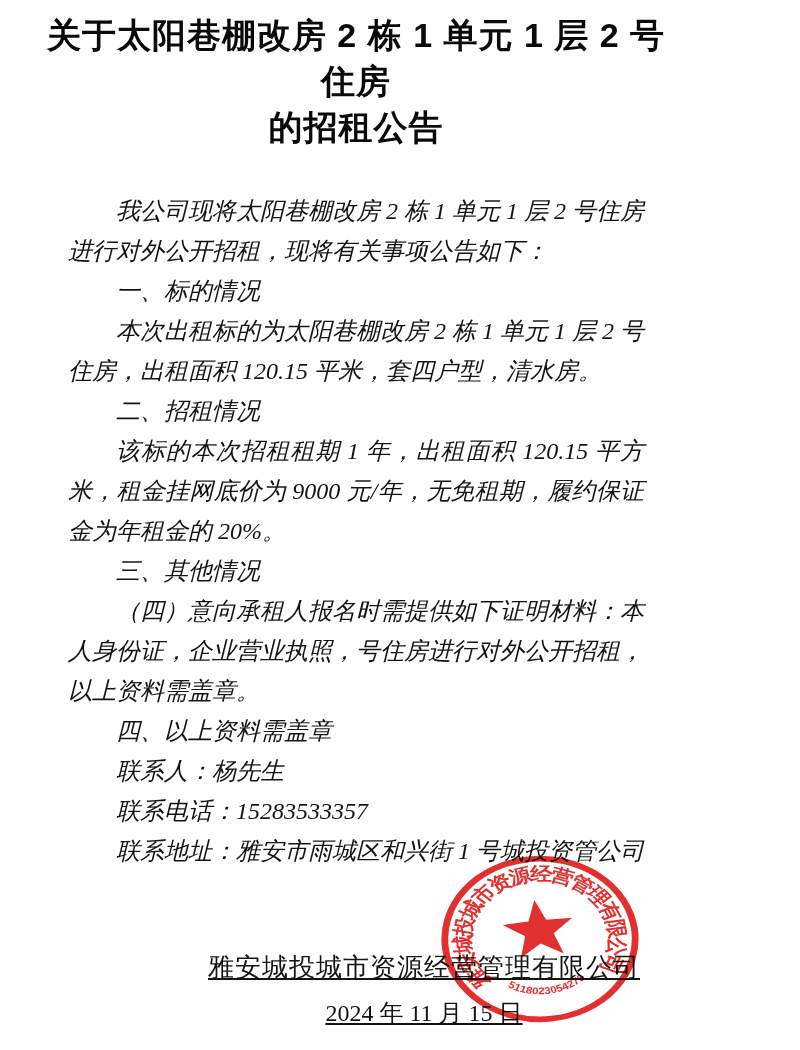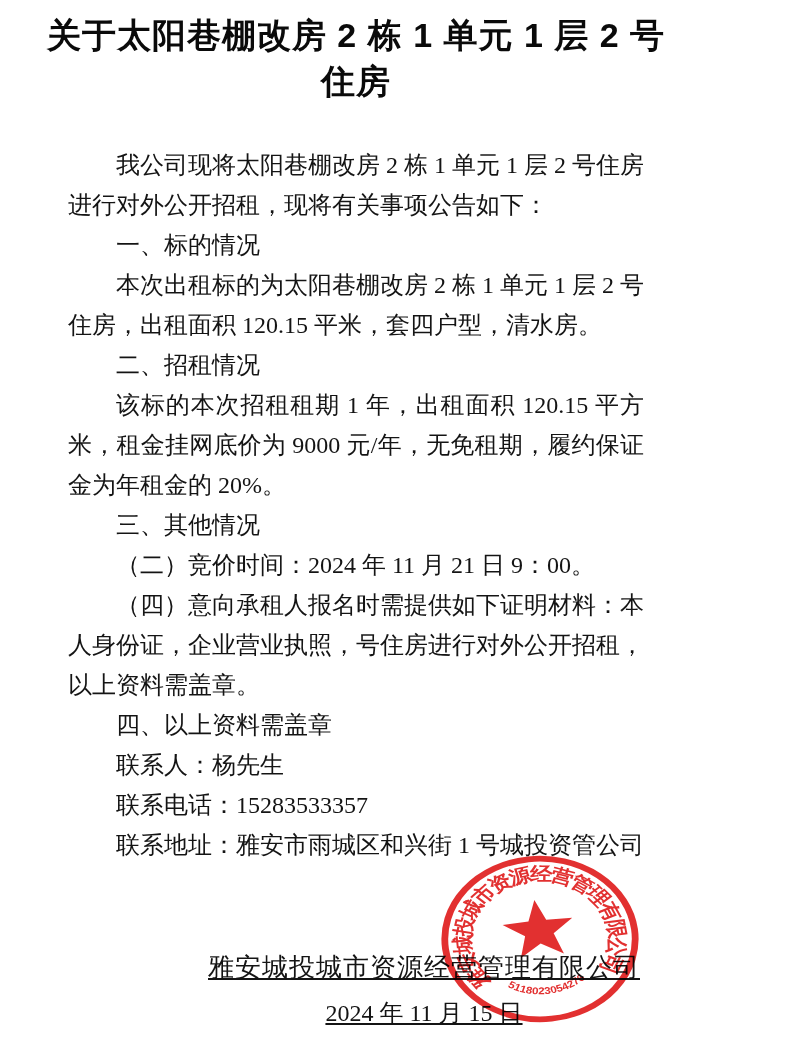--- a/index.html
+++ b/index.html
@@ -25,20 +25,21 @@
     line-height: 46px;
     letter-spacing: 1px;
     color: #0a0a0a;
   }
   .doc-body {
     margin: 41px 68px 0 68px;
     font-size: 24px;
     line-height: 40px;
     text-align: justify;
     color: #141414;
+    font-style: italic;
   }
   .doc-body p {
     margin: 0;
     text-indent: 2em;
   }
   .signature {
     position: absolute;
     top: 952px;
     right: 72px;
     text-align: center;
@@ -75,30 +76,30 @@
     font-weight: bold;
   }
 </style>
 </head>
 <body>
 
 <div class="page">
 
   <h1 class="doc-title">
     <span>关于太阳巷棚改房 2 栋 1 单元 1 层 2 号住房</span><br>
+    <span>的招租公告</span>
   </h1>
 
   <div class="doc-body">
     <p>我公司现将太阳巷棚改房 2 栋 1 单元 1 层 2 号住房进行对外公开招租，现将有关事项公告如下：</p>
     <p>一、标的情况</p>
     <p>本次出租标的为太阳巷棚改房 2 栋 1 单元 1 层 2 号住房，出租面积 120.15 平米，套四户型，清水房。</p>
     <p>二、招租情况</p>
     <p>该标的本次招租租期 1 年，出租面积 120.15 平方米，租金挂网底价为 9000 元/年，无免租期，履约保证金为年租金的 20%。</p>
     <p>三、其他情况</p>
-    <p>（二）竞价时间：2024 年 11 月 21 日 9：00。</p>
     <p>（四）意向承租人报名时需提供如下证明材料：本人身份证，企业营业执照，号住房进行对外公开招租，以上资料需盖章。</p>
     <p>四、以上资料需盖章</p>
     <p>联系人：杨先生</p>
     <p>联系电话：15283533357</p>
     <p>联系地址：雅安市雨城区和兴街 1 号城投资管公司</p>
   </div>
 
   <div class="signature">
     <div class="company">雅安城投城市资源经营管理有限公司</div>
     <div class="date">2024 年 11 月 15 日</div>

